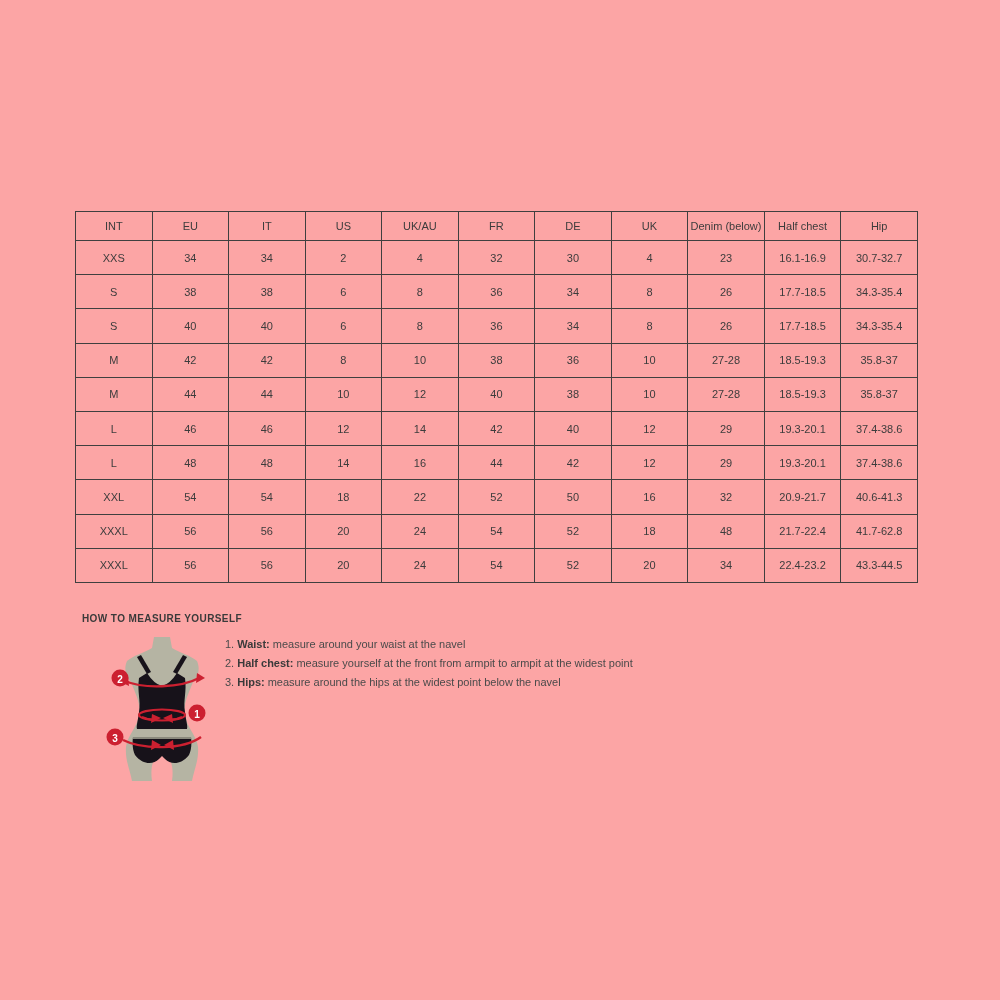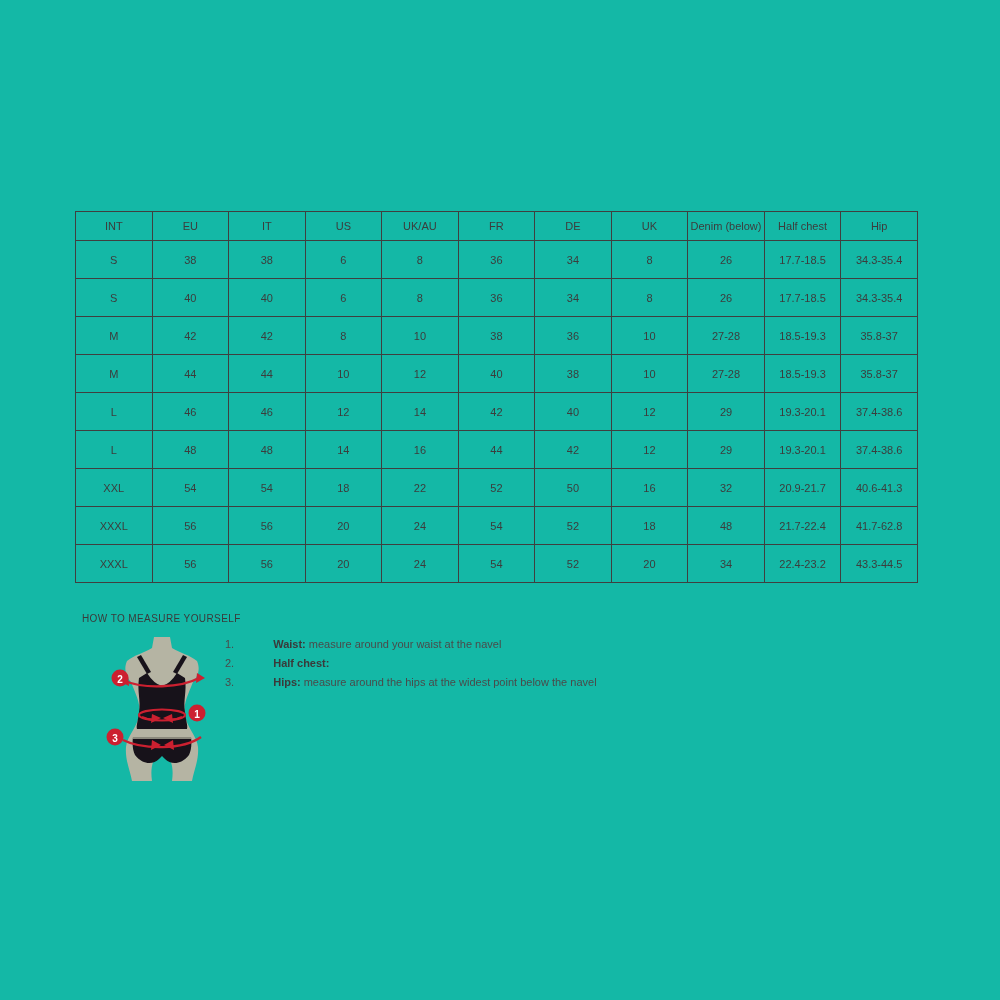--- a/index.html
+++ b/index.html
@@ -2,21 +2,21 @@
 <html><head>
 <meta charset="utf-8">
 <style>
   * { margin: 0; padding: 0; box-sizing: border-box; }
   html, body { background: #ffffff; }
   body { font-family: "Liberation Sans", sans-serif; }
   .page {
     position: relative;
     width: 1000px;
     height: 1000px;
-    background: #14b8a6;
+    background: #fca5a5;
     overflow: hidden;
   }
 
   
   .table-wrap {
     position: absolute;
     left: 75px;
     top: 211px;
     width: 843px;
     height: 372px;
@@ -40,21 +40,21 @@
     white-space: nowrap;
   }
   table.size-table th { height: 29px; }
 
   
   .measure-heading {
     position: absolute;
     left: 82px;
     top: 613px;
     font-size: 10px;
-    font-weight: 400;
+    font-weight: 700;
     letter-spacing: 0.4px;
     color: #3a3a3a;
   }
   .figure-wrap {
     position: absolute;
     left: 98px;
     top: 636px;
     width: 132px;
     height: 148px;
   }
@@ -68,21 +68,21 @@
     display: flex;
     align-items: baseline;
     gap: 3px;
     font-size: 11px;
     line-height: 12px;
     color: #4a4a4a;
     margin-bottom: 7px;
     white-space: nowrap;
   }
   .measure-item .num { color: #4a4a4a; }
-  .measure-item .lbl { font-weight: 700; color: #3a3a3a; margin-left: 36px; }
+  .measure-item .lbl { font-weight: 700; color: #3a3a3a; }
 </style>
 </head>
 <body>
 
 <div class="page">
 
   <div class="table-wrap">
     <table class="size-table">
         <thead>
           <tr>
@@ -93,20 +93,33 @@
             <th>UK/AU</th>
             <th>FR</th>
             <th>DE</th>
             <th>UK</th>
             <th>Denim (below)</th>
             <th>Half chest</th>
             <th>Hip</th>
           </tr>
         </thead>
         <tbody>
+          <tr>
+            <td>XXS</td>
+            <td>34</td>
+            <td>34</td>
+            <td>2</td>
+            <td>4</td>
+            <td>32</td>
+            <td>30</td>
+            <td>4</td>
+            <td>23</td>
+            <td>16.1-16.9</td>
+            <td>30.7-32.7</td>
+          </tr>
           <tr>
             <td>S</td>
             <td>38</td>
             <td>38</td>
             <td>6</td>
             <td>8</td>
             <td>36</td>
             <td>34</td>
             <td>8</td>
             <td>26</td>
@@ -295,20 +308,21 @@
 
   <div class="measure-list">
     <div class="measure-item">
       <span class="num">1.</span>
       <span class="lbl">Waist:</span>
       <span class="txt">measure around your waist at the navel</span>
     </div>
     <div class="measure-item">
       <span class="num">2.</span>
       <span class="lbl">Half chest:</span>
+      <span class="txt">measure yourself at the front from armpit to armpit at the widest point</span>
     </div>
     <div class="measure-item">
       <span class="num">3.</span>
       <span class="lbl">Hips:</span>
       <span class="txt">measure around the hips at the widest point below the navel</span>
     </div>
   </div>
 
 </div>
 

